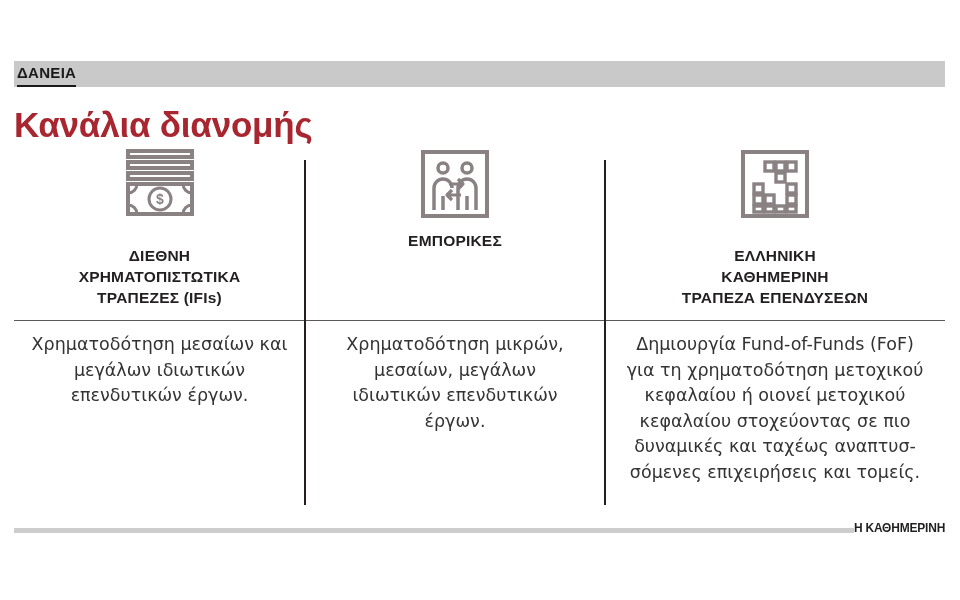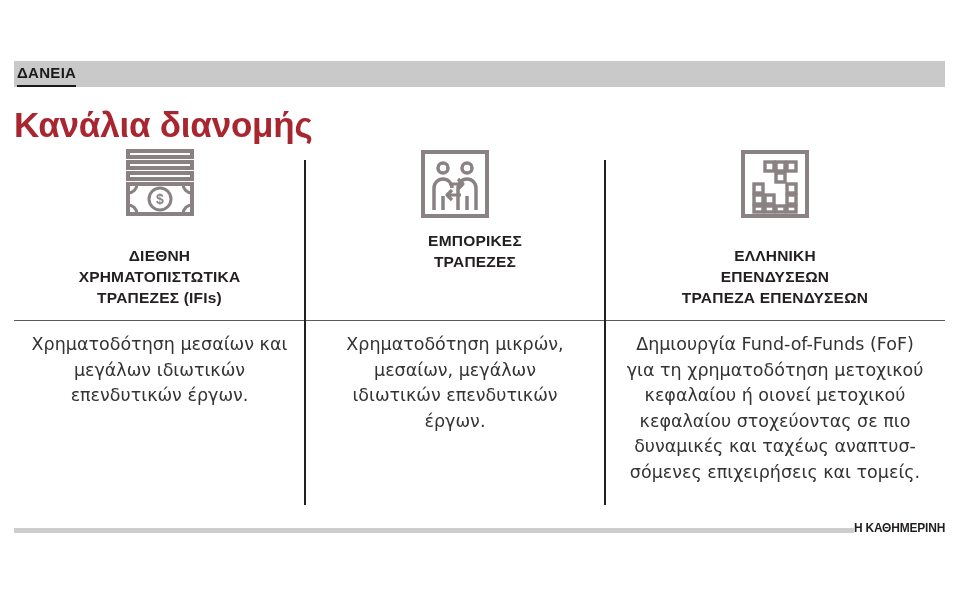--- a/index.html
+++ b/index.html
@@ -92,21 +92,21 @@
     left: 0;
     width: 100%;
     text-align: center;
     font-size: 15.5px;
     font-weight: bold;
     line-height: 21px;
     letter-spacing: 0.2px;
     color: #231f20;
   }
   .col-0 .col-title, .col-2 .col-title { top: 105px; }
-  .col-1 .col-title { top: 90px; padding-left: 20px; }
+  .col-1 .col-title { top: 90px; }
 
   .col-body {
     position: absolute;
     top: 192px;
     left: 0;
     width: 100%;
     text-align: center;
     font-size: 17.5px;
     line-height: 25.5px;
     color: #333333;
@@ -212,21 +212,20 @@
             <path d="M48 48 V62"></path>
           </g>
           <g fill="none" stroke="#8a8183" stroke-width="3.2" stroke-linejoin="round">
             <path d="M30 36 H44 l-5 -5 M44 36 l-5 5"></path>
             <path d="M42 47 H28 l5 -5 M28 47 l5 5"></path>
           </g>
         </svg>
       </div>
       <div class="col-title">
         <div>ΕΜΠΟΡΙΚΕΣ</div>
-        <div>ΤΡΑΠΕΖΕΣ</div>
       </div>
       <div class="col-body">Χρηματοδότηση μικρών, μεσαίων, μεγάλων ιδιωτικών επενδυτικών έργων.</div>
     </div>
 
     <div class="col col-2">
       <div class="icon-wrap">
         <svg width="72" height="72" viewBox="0 0 72 72" aria-hidden="true">
           <rect x="4" y="4" width="64" height="64" fill="none" stroke="#8a8183" stroke-width="4"></rect>
           <g fill="none" stroke="#8a8183" stroke-width="3.4">
             <rect x="26" y="14" width="9" height="9"></rect>
@@ -240,21 +239,21 @@
             <rect x="26" y="58" width="9" height="6"></rect>
             <rect x="37" y="58" width="9" height="6"></rect>
             <rect x="48" y="36" width="9" height="9"></rect>
             <rect x="48" y="47" width="9" height="9"></rect>
             <rect x="48" y="58" width="9" height="6"></rect>
           </g>
         </svg>
       </div>
       <div class="col-title">
         <div>ΕΛΛΗΝΙΚΗ</div>
-        <div>ΕΠΕΝΔΥΣΕΩΝ</div>
+        <div>ΚΑΘΗΜΕΡΙΝΗ</div>
         <div>ΤΡΑΠΕΖΑ ΕΠΕΝΔΥΣΕΩΝ</div>
       </div>
       <div class="col-body">Δημιουργία Fund-of-Funds (FoF) για τη χρηματοδότηση μετοχικού κεφαλαίου ή οιονεί μετοχικού κεφαλαίου στοχεύοντας σε πιο δυναμικές και ταχέως αναπτυσ-σόμενες επιχειρήσεις και τομείς.</div>
     </div>
 
   </div>
 
   <div class="footer-rule"></div>
   <div class="footer-brand">Η ΚΑΘΗΜΕΡΙΝΗ</div>
 

